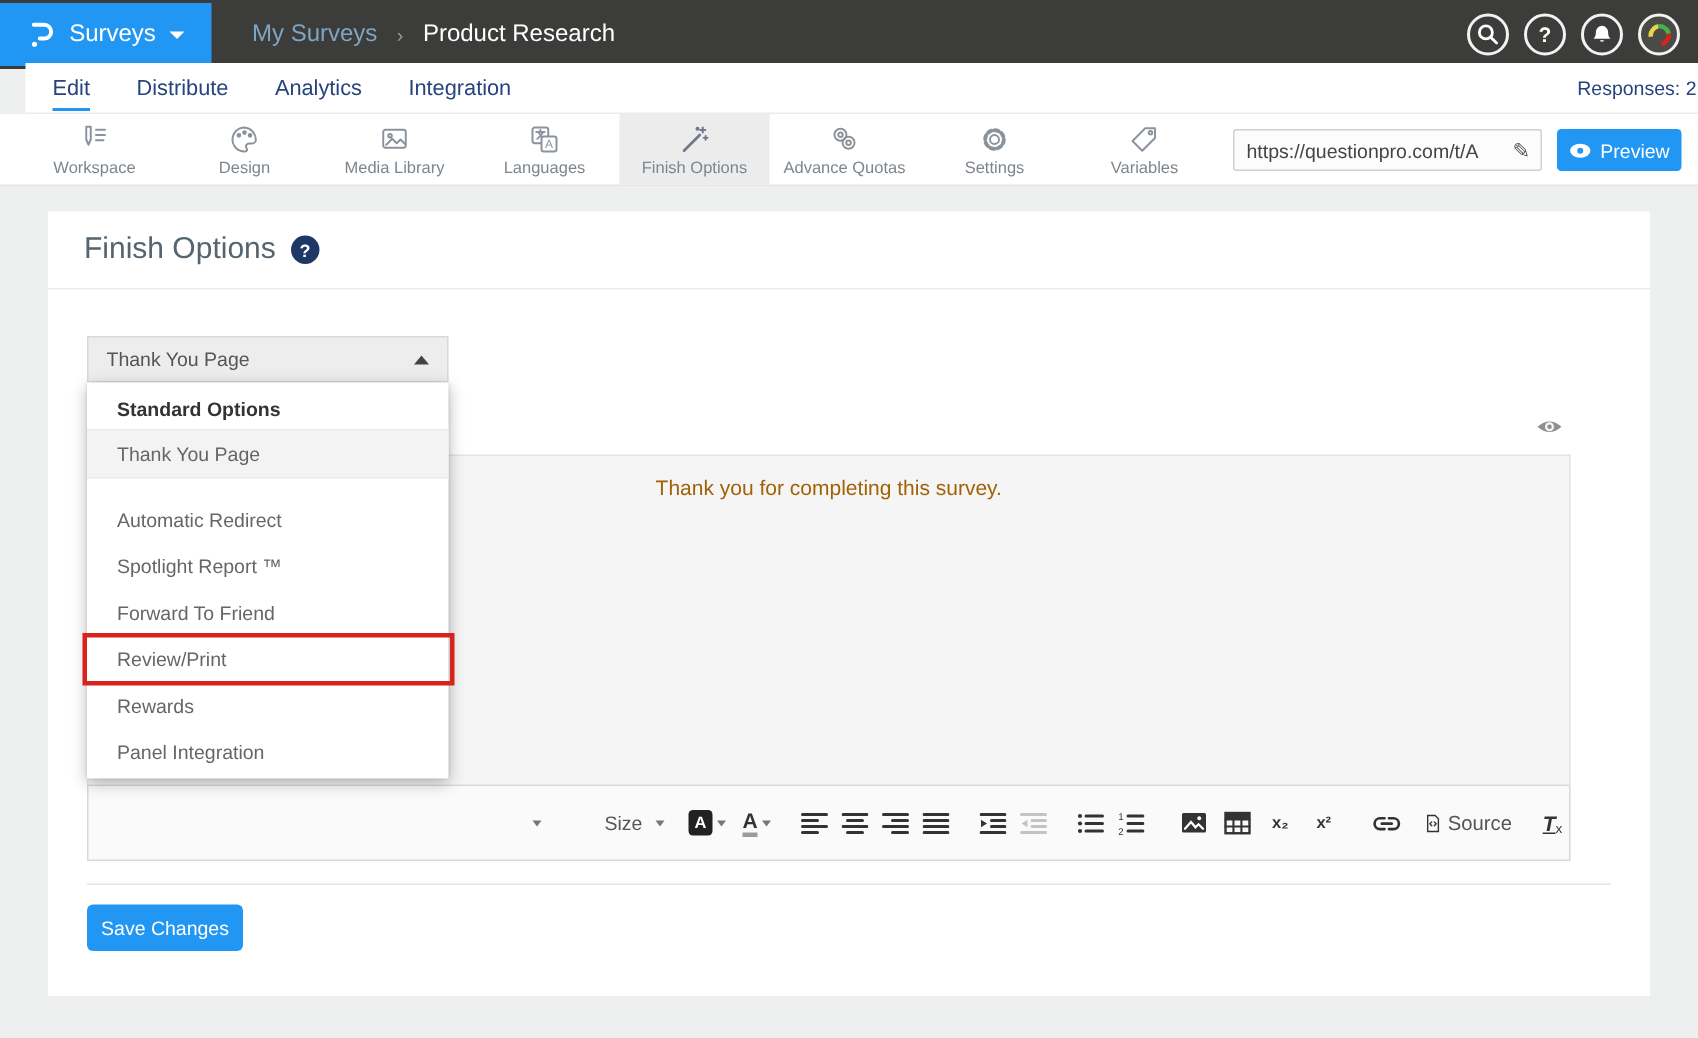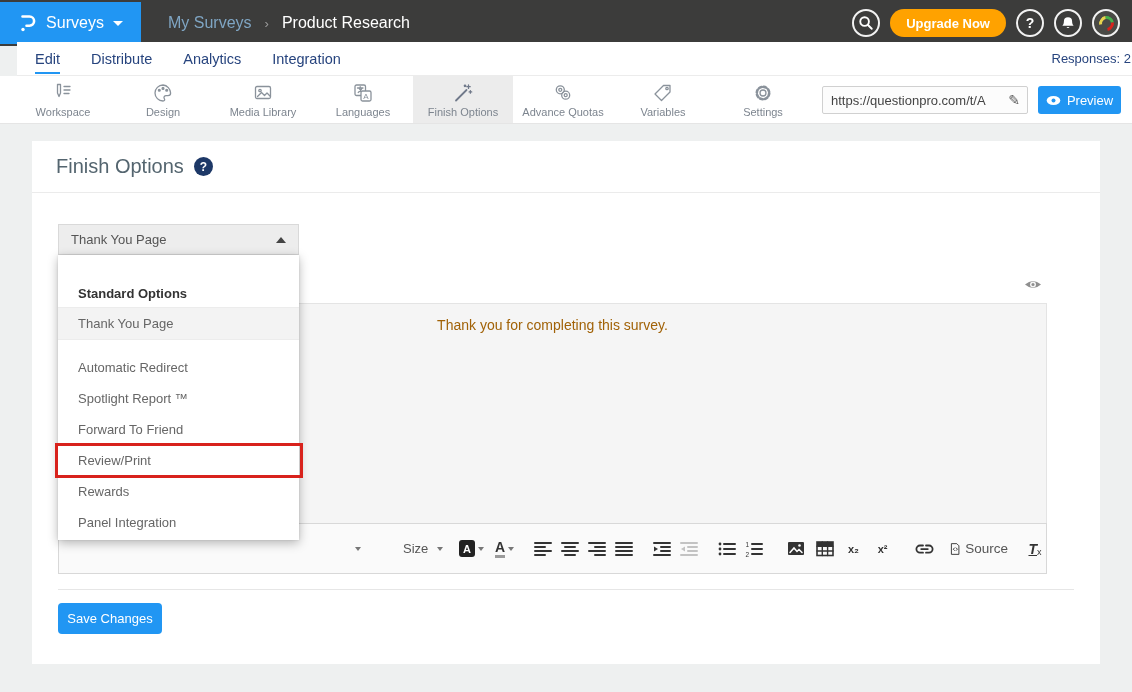--- a/index.html
+++ b/index.html
@@ -65,21 +65,21 @@
   .grp { margin-left:16px; display:flex; gap:5px; }
   .txt-glyph { font-size:11px; font-weight:700; color:#333; line-height:normal; }
   .source-btn { gap:5px; margin-left:10px; }
   .source-label { font-size:13.5px; color:#555; line-height:normal; }
   .rf-glyph { font-style:italic; font-weight:700; font-size:14px; text-decoration:underline; color:#333; line-height:normal; }
   .rf-sub { font-size:9px; color:#333; margin-top:6px; line-height:normal; }
   
   .divider2 { position:absolute; left:26px; top:448px; width:1016px; height:1px; background:#e6e6e6; }
   .save-btn { position:absolute; left:26px; top:462px; width:104px; height:31px; background:#2196f3; border:none; border-radius:4px; color:#fff; font-size:13px; display:flex; align-items:center; justify-content:center; cursor:pointer; }
   
-  .dropdown-panel { position:absolute; left:26px; top:114px; width:241px; background:#fff; box-shadow:0 3px 10px rgba(0,0,0,0.28), 0 0 2px rgba(0,0,0,0.12); padding:25px 0 2px 0; z-index:5; }
+  .dropdown-panel { position:absolute; left:26px; top:114px; width:241px; background:#fff; box-shadow:0 3px 10px rgba(0,0,0,0.28), 0 0 2px rgba(0,0,0,0.12); padding:4px 0 2px 0; z-index:5; }
   .dd-header { padding:6px 20px; font-size:13px; font-weight:700; color:#333; }
   .dd-item { padding:8px 20px; font-size:13px; color:#666; position:relative; cursor:pointer; }
   .dd-item.selected { background:#f3f3f3; border-top:1px solid #ececec; border-bottom:1px solid #ececec; margin-bottom:12px; }
   .red-highlight { position:absolute; left:-3px; right:-4px; top:-2px; bottom:-2px; border:3px solid #d8221c; pointer-events:none; }
 </style>
 </head>
 <body>
 
 <div class="topbar">
   <div class="logo-block">
@@ -99,21 +99,20 @@
   </div>
   <div class="topbar-right">
     <div class="circle-btn">
       <span style="line-height:0;">
         <svg width="16" height="16" viewBox="0 0 17 17">
             <circle cx="7" cy="7" r="4.6" stroke="#fff" stroke-width="2" fill="none"></circle>
             <path d="M10.6 10.6 L14.6 14.6" stroke="#fff" stroke-width="2" stroke-linecap="round"></path>
           </svg>
       </span>
     </div>
-    <button class="upgrade-btn">Upgrade Now</button>
     <div class="circle-btn">
       <span>?</span>
     </div>
     <div class="circle-btn">
       <span style="line-height:0;">
         <svg width="16" height="16" viewBox="0 0 18 16">
             <path d="M9 1.5 a4.6 4.6 0 0 1 4.6 4.6 c0 3.2 1 4.3 1.9 5.1 H2.5 c0.9-0.8 1.9-1.9 1.9-5.1 A4.6 4.6 0 0 1 9 1.5 z" fill="#fff"></path>
             <path d="M7.4 12.4 a1.7 1.7 0 0 0 3.2 0 z" fill="#fff"></path>
           </svg>
       </span>
@@ -192,34 +191,34 @@
           <circle cx="8.3" cy="7.8" r="1.5"></circle>
           <circle cx="13.7" cy="13.2" r="4"></circle>
           <circle cx="13.7" cy="13.2" r="1.5"></circle>
         </svg>
     </span>
     <span class="ribbon-label">Advance Quotas</span>
   </div>
   <div class="ribbon-item">
     <span style="line-height:0;">
       <svg width="22" height="22" viewBox="0 0 22 22">
+          <circle cx="11" cy="11" r="3"></circle>
+          <circle cx="11" cy="11" r="6.2" stroke-width="2.6" stroke-dasharray="2.7 2.17"></circle>
+        </svg>
+    </span>
+    <span class="ribbon-label">Settings</span>
+  </div>
+  <div class="ribbon-item">
+    <span style="line-height:0;">
+      <svg width="22" height="22" viewBox="0 0 22 22">
           <path d="M11.5 3.5 h6.5 v6.5 l-8.5 8.5 -6.5-6.5 z"></path>
           <circle cx="15" cy="6.5" r="1.2"></circle>
         </svg>
     </span>
     <span class="ribbon-label">Variables</span>
-  </div>
-  <div class="ribbon-item">
-    <span style="line-height:0;">
-      <svg width="22" height="22" viewBox="0 0 22 22">
-          <circle cx="11" cy="11" r="3"></circle>
-          <circle cx="11" cy="11" r="6.2" stroke-width="2.6" stroke-dasharray="2.7 2.17"></circle>
-        </svg>
-    </span>
-    <span class="ribbon-label">Settings</span>
   </div>
 </div>
 
 <div class="url-wrap">
   <input class="url-input" value="https://questionpro.com/t/A" style="">
   <span class="pencil-icon">✎</span>
 </div>
 <button class="preview-btn">
   <span style="line-height:0;">
     <svg width="15" height="11" viewBox="0 0 15 11">

